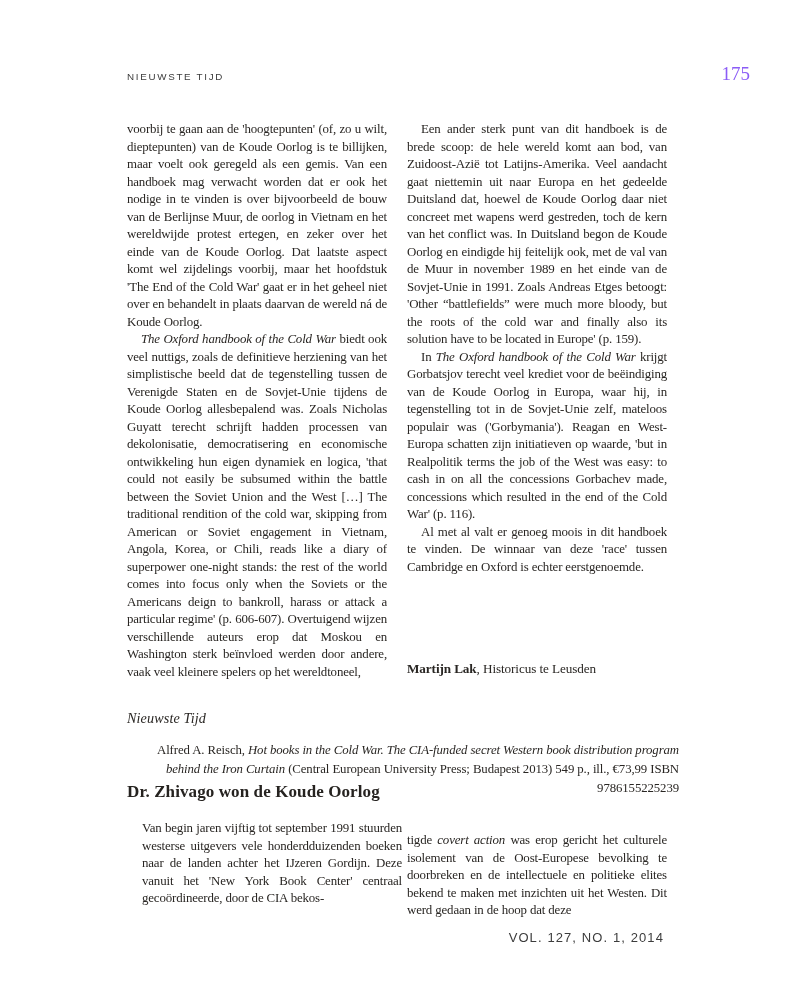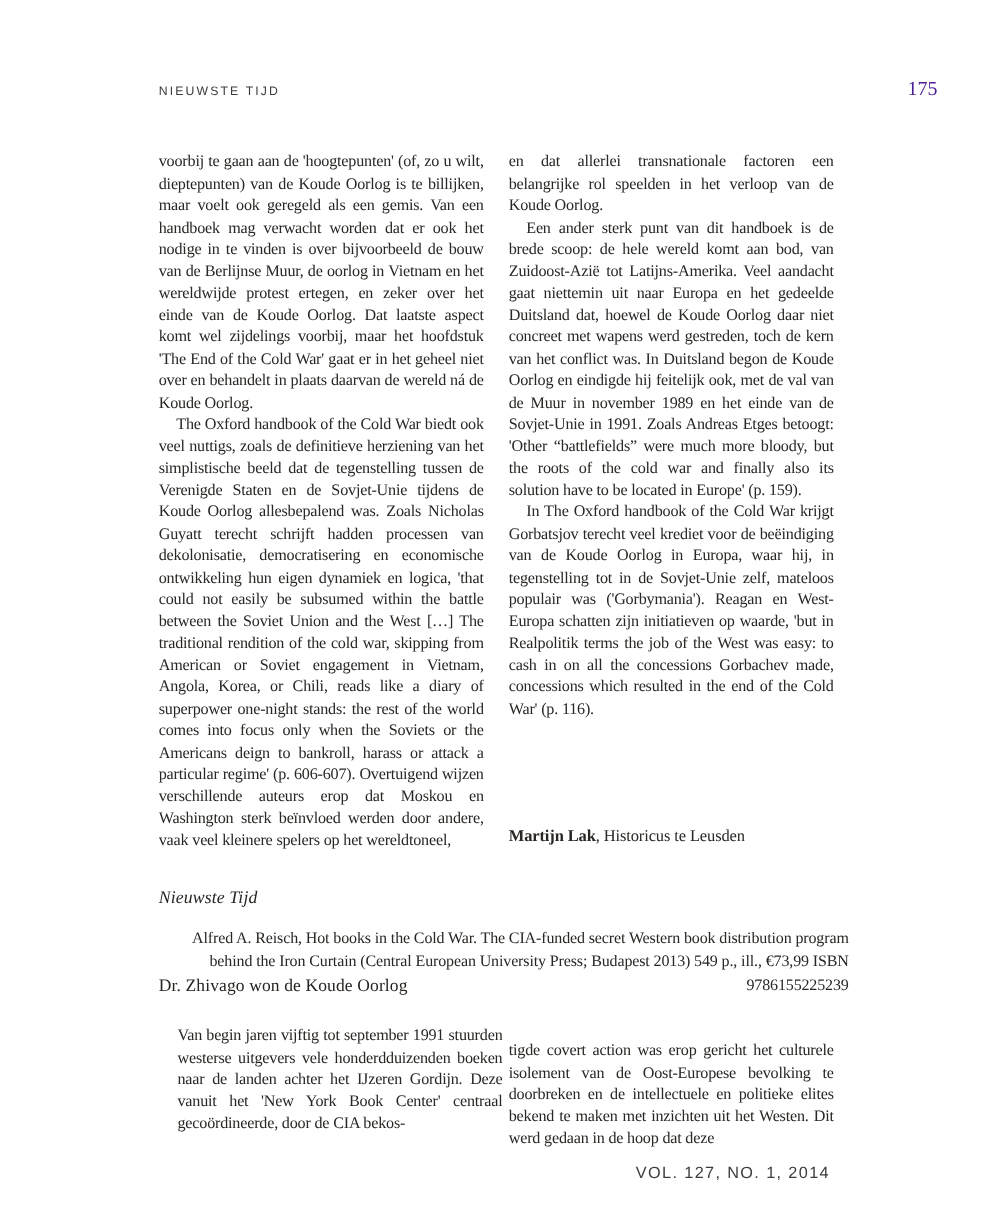--- a/index.html
+++ b/index.html
@@ -12,21 +12,21 @@
     overflow:hidden;
   }
   .page-header {
     position:absolute; top:63px; left:127px; right:44px;
     display:flex; justify-content:space-between; align-items:baseline;
   }
   .running-head {
     font-family:"Liberation Sans","DejaVu Sans",sans-serif;
     font-size:9.8px; letter-spacing:1.7px; color:#3c3c3c;
   }
-  .page-num { font-size:16px; color:#4c1d95; }
+  .page-num { font-size:19px; color:#8b5cf6; }
 
   .col {
     position:absolute; width:260px;
     font-size:12.9px; line-height:17.5px; letter-spacing:-0.15px;
   }
   .col p {
     margin:0; text-align:justify; text-justify:inter-word;
     hyphens:auto; -webkit-hyphens:auto;
   }
   .col p.indent { text-indent:14px; }
@@ -42,52 +42,52 @@
   .section-label {
     position:absolute; left:127px; top:710px;
     font-style:italic; font-size:14.2px; letter-spacing:0.1px;
   }
   .citation {
     position:absolute; left:127px; top:741px; width:552px;
     font-size:12.8px; line-height:19px; letter-spacing:-0.1px;text-align:right;
   }
   .review-heading {
     position:absolute; left:127px; top:782px;
-    font-size:14px; font-weight:normal; letter-spacing:0.1px;
+    font-size:17px; font-weight:bold; letter-spacing:0.1px;
     margin:0; color:#262320;
   }
   #r2c1 { left:142px; top:820px; height:94px; overflow:hidden; }
   #r2c2 { left:407px; top:820px; height:94px; overflow:hidden;margin-top:12px; }
 
   .page-footer {
     position:absolute; top:930px; right:130px;
     font-family:"Liberation Sans","DejaVu Sans",sans-serif;
     font-size:13px; letter-spacing:1.1px; color:#3c3c3c;
   }
 
-  .it { }
+  .it { font-style:italic; }
   .bd { font-weight:bold; }
 </style>
 </head>
 <body>
 
 <div class="page-header">
   <span class="running-head">NIEUWSTE TIJD</span>
   <span class="page-num">175</span>
 </div>
 
 <div id="r1c1" class="col">
     <p><span>voorbij te gaan aan de 'hoogtepunten' (of, zo u wilt, dieptepunten) van de Koude Oorlog is te billijken, maar voelt ook geregeld als een gemis. Van een handboek mag verwacht worden dat er ook het nodige in te vinden is over bijvoorbeeld de bouw van de Berlijnse Muur, de oorlog in Vietnam en het wereldwijde protest ertegen, en zeker over het einde van de Koude Oorlog. Dat laatste aspect komt wel zijdelings voorbij, maar het hoofdstuk 'The End of the Cold War' gaat er in het geheel niet over en behandelt in plaats daarvan de wereld ná de Koude Oorlog.</span></p>
     <p class="indent"><span class="it">The Oxford handbook of the Cold War</span><span> biedt ook veel nuttigs, zoals de definitieve herziening van het simplistische beeld dat de tegenstelling tussen de Verenigde Staten en de Sovjet-Unie tijdens de Koude Oorlog allesbepalend was. Zoals Nicholas Guyatt terecht schrijft hadden processen van dekolonisatie, democratisering en economische ontwikkeling hun eigen dynamiek en logica, 'that could not easily be subsumed within the battle between the Soviet Union and the West […] The traditional rendition of the cold war, skipping from American or Soviet engagement in Vietnam, Angola, Korea, or Chili, reads like a diary of superpower one-night stands: the rest of the world comes into focus only when the Soviets or the Americans deign to bankroll, harass or attack a particular regime' (p. 606-607). Overtuigend wijzen verschillende auteurs erop dat Moskou en Washington sterk beïnvloed werden door andere, vaak veel kleinere spelers op het wereldtoneel,</span></p>
   </div>
 
 <div id="r1c2" class="col">
-    <p><span>en dat allerlei transnationale factoren een belangrijke rol speelden in het verloop van de Koude Oorlog.</span></p>
     <p class="indent"><span>Een ander sterk punt van dit handboek is de brede scoop: de hele wereld komt aan bod, van Zuidoost-Azië tot Latijns-Amerika. Veel aandacht gaat niettemin uit naar Europa en het gedeelde Duitsland dat, hoewel de Koude Oorlog daar niet concreet met wapens werd gestreden, toch de kern van het conflict was. In Duitsland begon de Koude Oorlog en eindigde hij feitelijk ook, met de val van de Muur in november 1989 en het einde van de Sovjet-Unie in 1991. Zoals Andreas Etges betoogt: 'Other “battlefields” were much more bloody, but the roots of the cold war and finally also its solution have to be located in Europe' (p. 159).</span></p>
     <p class="indent"><span>In </span><span class="it">The Oxford handbook of the Cold War</span><span> krijgt Gorbatsjov terecht veel krediet voor de beëindiging van de Koude Oorlog in Europa, waar hij, in tegenstelling tot in de Sovjet-Unie zelf, mateloos populair was ('Gorbymania'). Reagan en West-Europa schatten zijn initiatieven op waarde, 'but in Realpolitik terms the job of the West was easy: to cash in on all the concessions Gorbachev made, concessions which resulted in the end of the Cold War' (p. 116).</span></p>
+    <p class="indent"><span>Al met al valt er genoeg moois in dit handboek te vinden. De winnaar van deze 'race' tussen Cambridge en Oxford is echter eerstgenoemde.</span></p>
   </div>
 
 <div class="signature"><span class="bd">Martijn Lak</span><span>, Historicus te Leusden</span></div>
 
 <div class="section-label">Nieuwste Tijd</div>
 
 <div class="citation"><span>Alfred A. Reisch, </span><span class="it">Hot books in the Cold War. The CIA-funded secret Western book distribution program behind the Iron Curtain</span><span> (Central European University Press; Budapest 2013) 549 p., ill., €73,99 ISBN 9786155225239</span></div>
 
 <h2 class="review-heading">Dr. Zhivago won de Koude Oorlog</h2>
 

